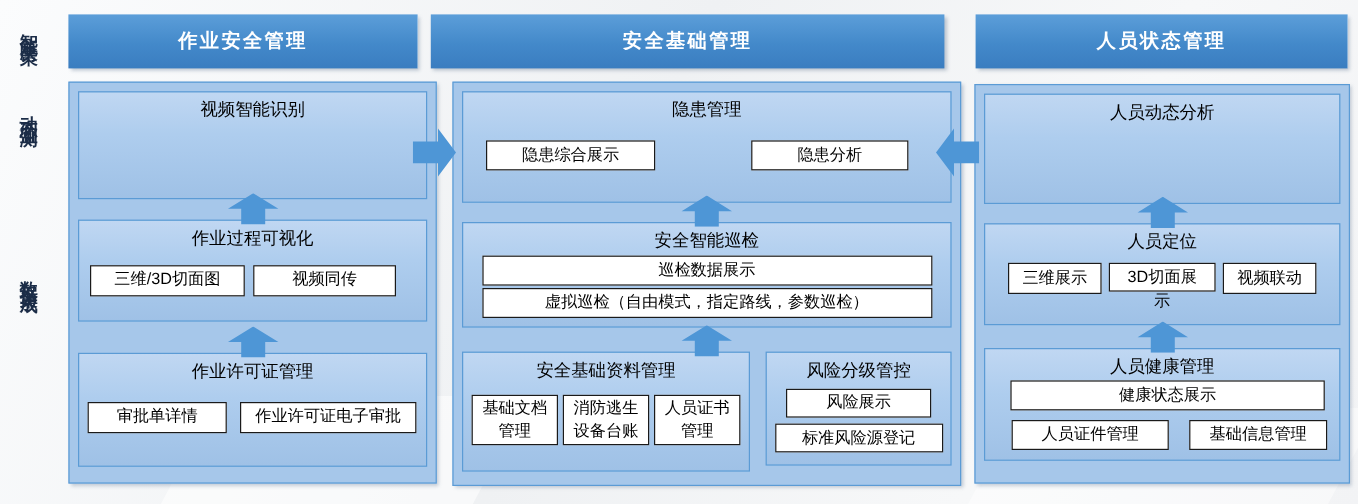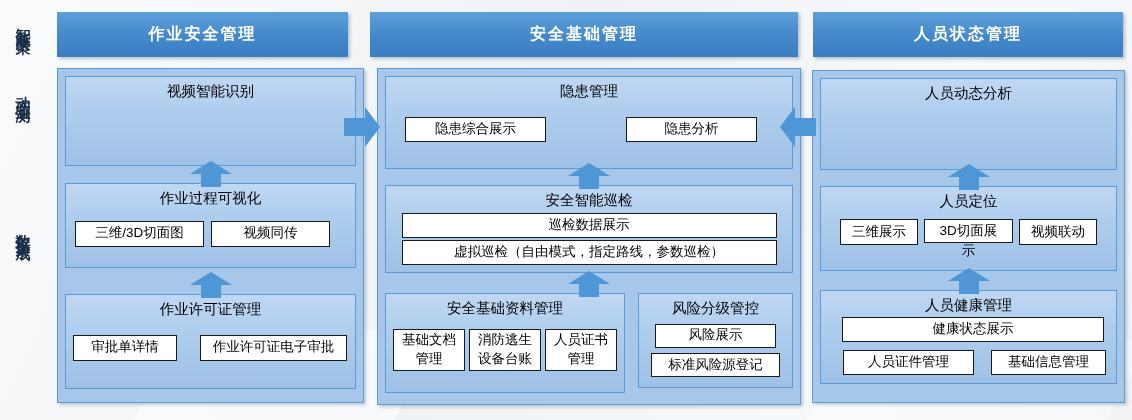--- a/index.html
+++ b/index.html
@@ -49,21 +49,21 @@
 <body>
 
 <div class="decor d1"></div>
 <div class="decor d2"></div>
 
 <div class="vlabel" style="top:16px;">智能决策</div>
 <div class="vlabel" style="top:84px;">动态监测</div>
 <div class="vlabel" style="top:222px;">数据集成</div>
 
 <div class="col-header" style="left:57px;top:12px;width:291px;">作业安全管理</div>
-<div class="col-header" style="left:370px;top:12px;width:428px;">安全基础管理</div>
+<div class="col-header" style="left:359px;top:12px;width:428px;">安全基础管理</div>
 <div class="col-header" style="left:813px;top:12px;width:310px;">人员状态管理</div>
 
 <div class="col-body" style="left:57px;top:68px;width:307px;height:335px;">
 
   <div class="section" style="height:90px;">
     <div class="stitle">视频智能识别</div>
   </div>
 
   <div class="gap" style="height:17px;">
     <svg class="arrow-up" width="46" height="26" viewBox="0 0 46 26">
@@ -81,21 +81,21 @@
 
   <div class="gap" style="height:26px;">
     <svg class="arrow-up" width="46" height="26" viewBox="0 0 46 26">
         <polygon points="23,0 44,13 33,13 33,26 13,26 13,13 2,13" fill="#4e96d6"></polygon>
       </svg>
   </div>
 
   <div class="section" style="height:95px;">
     <div class="stitle">作业许可证管理</div>
     <div class="brow" style="padding:0 8px 12px 7px;">
-      <div class="wbox" style="width:104px;height:26px;">审批单详情</div>
+      <div class="wbox" style="width:116px;height:26px;">审批单详情</div>
       <div class="wbox" style="width:147px;height:26px;">作业许可证电子审批</div>
     </div>
   </div>
 </div>
 
 <div class="col-body" style="left:377px;top:68px;width:424px;height:337px;">
 
   <div class="section" style="height:93px;">
     <div class="stitle">隐患管理</div>
     <div class="brow" style="padding:0 35px 10px 19px;">
@@ -133,21 +133,21 @@
         <div class="wbox" style="width:72px;height:42px;">消防逃生
 设备台账</div>
         <div class="wbox" style="width:72px;height:42px;">人员证书
 管理</div>
       </div>
     </div>
     <div class="section" style="width:155px;height:95px;">
       <div class="stitle">风险分级管控</div>
       <div style="flex:1;display:flex;flex-direction:column;justify-content:space-evenly;align-items:center;padding-bottom:4px;">
         <div class="wbox" style="width:121px;height:24px;">风险展示</div>
-        <div class="wbox" style="width:129px;height:24px;">标准风险源登记</div>
+        <div class="wbox" style="width:140px;height:24px;">标准风险源登记</div>
       </div>
     </div>
   </div>
 </div>
 
 <div class="col-body" style="left:812px;top:70px;width:313px;height:333px;">
 
   <div class="section" style="height:92px;">
     <div class="stitle">人员动态分析</div>
   </div>

